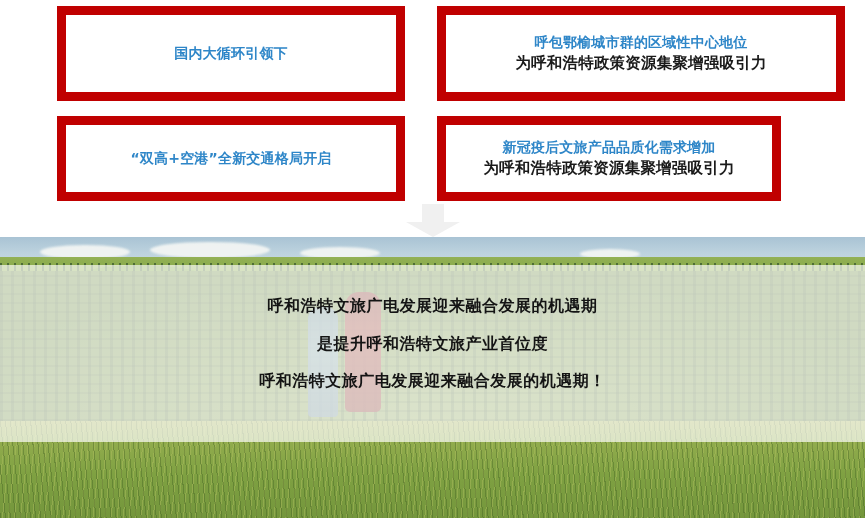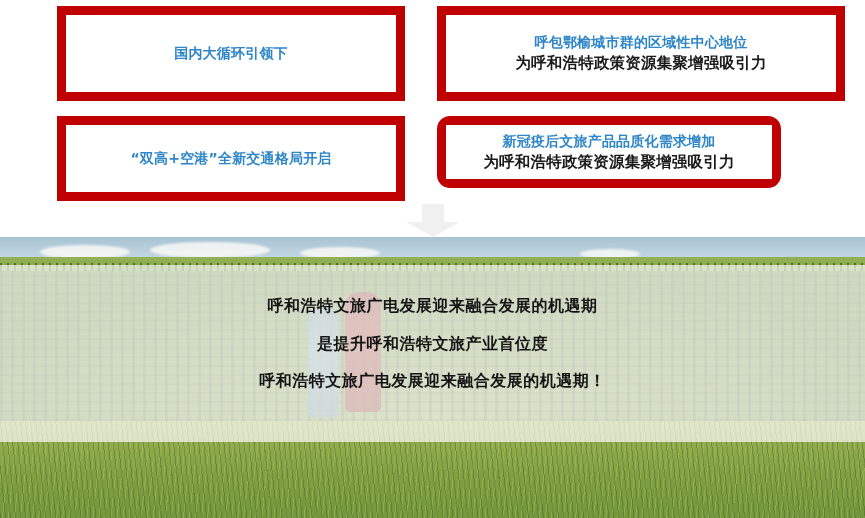--- a/index.html
+++ b/index.html
@@ -59,21 +59,21 @@
     font-weight: bold;
     line-height: 1.15;
     white-space: nowrap;
     letter-spacing: 0.2px;
   }
 
   
   #factor-box-0 { left: 57px;  top: 6px;   width: 348px; height: 95px; }
   #factor-box-1 { left: 437px; top: 6px;   width: 408px; height: 95px; }
   #factor-box-2 { left: 57px;  top: 116px; width: 348px; height: 85px; }
-  #factor-box-3 { left: 437px; top: 116px; width: 344px; height: 72px; border-radius: 13px; }
+  #factor-box-3 { left: 437px; top: 116px; width: 344px; height: 85px; }
 
   
   #down-arrow {
     position: absolute;
     left: 404px;
     top: 204px;
     width: 58px;
     height: 33px;
   }
 

